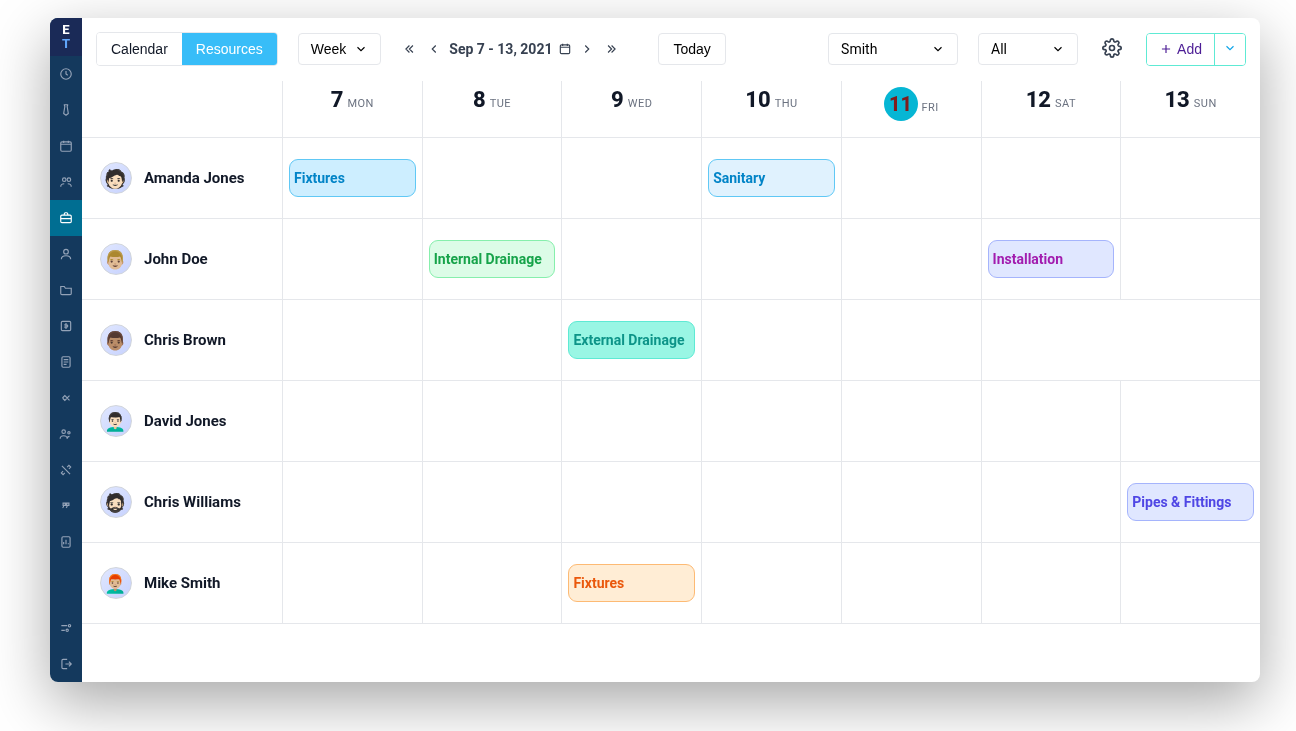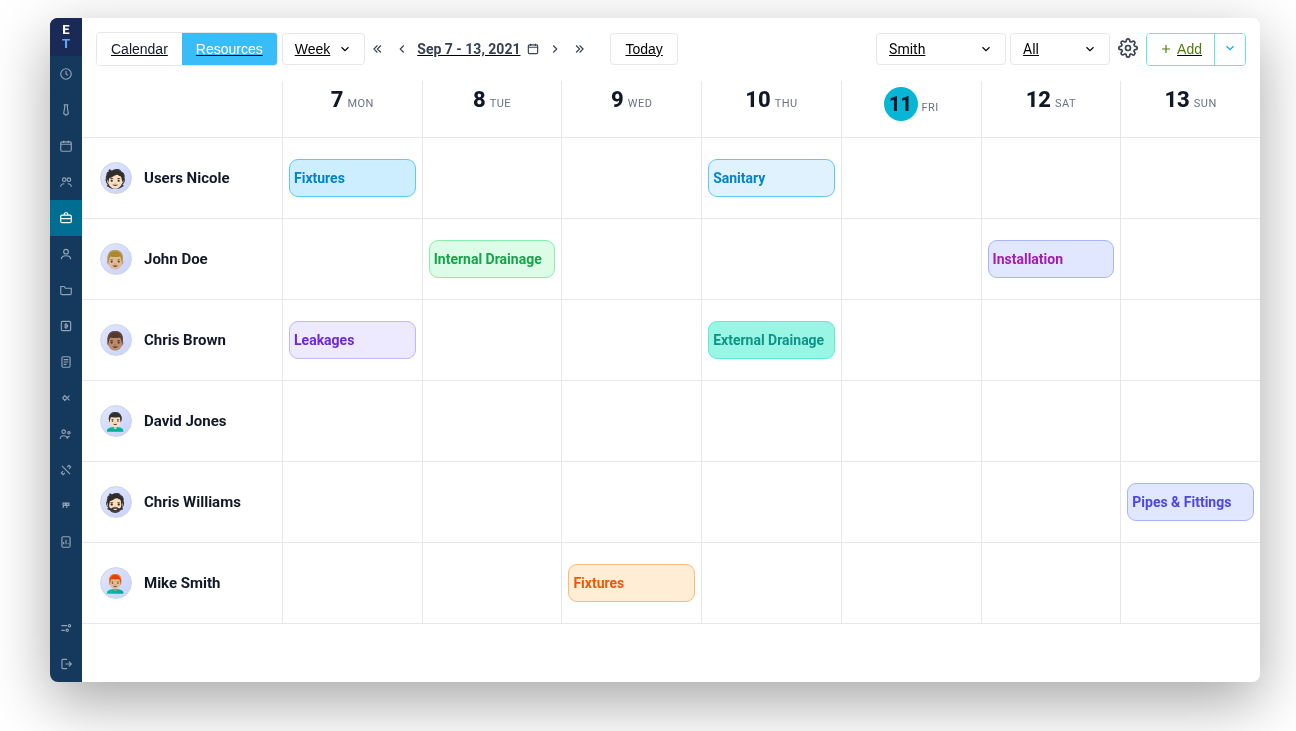--- a/index.html
+++ b/index.html
@@ -55,23 +55,22 @@
     background: #006e92;
     color: #fff;
   }
   .side-item svg { width: 16px; height: 16px; stroke: currentColor; fill: none; stroke-width: 2; }
   
   .main { flex: 1; display: flex; flex-direction: column; }
   .toolbar {
     display: flex;
     align-items: center;
     padding: 14px 14px;
-    gap: 4px;
+    gap: 20px;
     border-bottom: 1px solid #fff; 
-    text-decoration: underline;
   }
   .view-toggle {
     display: flex;
     border: 1px solid #e5e7eb;
     border-radius: 4px;
     overflow: hidden;
   }
   .view-toggle button {
     border: none;
     background: #fff;
@@ -151,21 +150,21 @@
     border: 1px solid #5eead4; 
     border-radius: 4px;
     overflow: hidden;
   }
   .add-btn {
     display: flex;
     align-items: center;
     gap: 4px;
     background: #fff;
     border: none;
-    color: #4d7c0f;
+    color: #4c1d95;
     padding: 7px 12px;
     font-size: 14px;
     cursor: pointer;
   }
   .add-caret {
     border: none;
     background: #fff;
     border-left: 1px solid #5eead4;
     color: #0ea5e9;
     padding: 7px 8px;
@@ -181,21 +180,21 @@
     grid-template-columns: 200px repeat(7, 1fr);
     border-bottom: 1px solid #e5e7eb;
   }
   .grid-head .cell { min-height: 56px; font-size: 22px; font-weight: 800;}
   .grid-head .daylab { display: flex; align-items: baseline; justify-content: center; gap: 4px; }
   .daylab .num { font-size: 22px; font-weight: 800; color: #111827; }
   .daylab .dow { font-size: 11px; font-weight: 400; letter-spacing: 0.5px; color: #6b7280; }
   .daylab .today-dot {
     width: 34px; height: 34px; border-radius: 50%; background: #06b6d4;
     display: inline-flex; align-items: center; justify-content: center;
-    color: #0f172a; font-size: 20px; font-weight: 800;
+    color: #7f1d1d; font-size: 20px; font-weight: 800;
   }
   .cell {
     border-left: 1px solid #e5e7eb;
     min-height: 80px;
     display: flex;
     align-items: center;
     justify-content: center;
     padding: 6px;
   }
   .cell:first-child { border-left: none; justify-content: flex-start; padding-left: 18px; gap: 12px;}
@@ -443,21 +442,21 @@
         </div>
         <div class="cell daylab">
           <span class="num">13</span>
             <span class="dow">SUN</span>
         </div>
       </div>
 
       <div class="grid-row">
         <div class="cell">
           <div class="avatar">🧑🏻</div>
-          <span class="user-name">Users Nicole</span>
+          <span class="user-name">Amanda Jones</span>
         </div>
         <div class="cell">
             <div class="task c-fixtures">Fixtures</div>
           </div>
         <div class="cell"></div>
         <div class="cell"></div>
         <div class="cell">
             <div class="task c-sanitary">Sanitary</div>
           </div>
         <div class="cell"></div>
@@ -481,23 +480,20 @@
             <div class="task c-install">Installation</div>
           </div>
         <div class="cell"></div>
       </div>
 
       <div class="grid-row">
         <div class="cell">
           <div class="avatar">👨🏽</div>
           <span class="user-name">Chris Brown</span>
         </div>
-        <div class="cell">
-            <div class="task c-leak">Leakages</div>
-          </div>
         <div class="cell"></div>
         <div class="cell"></div>
         <div class="cell">
             <div class="task c-extdrain">External Drainage</div>
           </div>
         <div class="cell"></div>
         <div class="cell"></div>
         <div class="cell"></div>
       </div>
 

